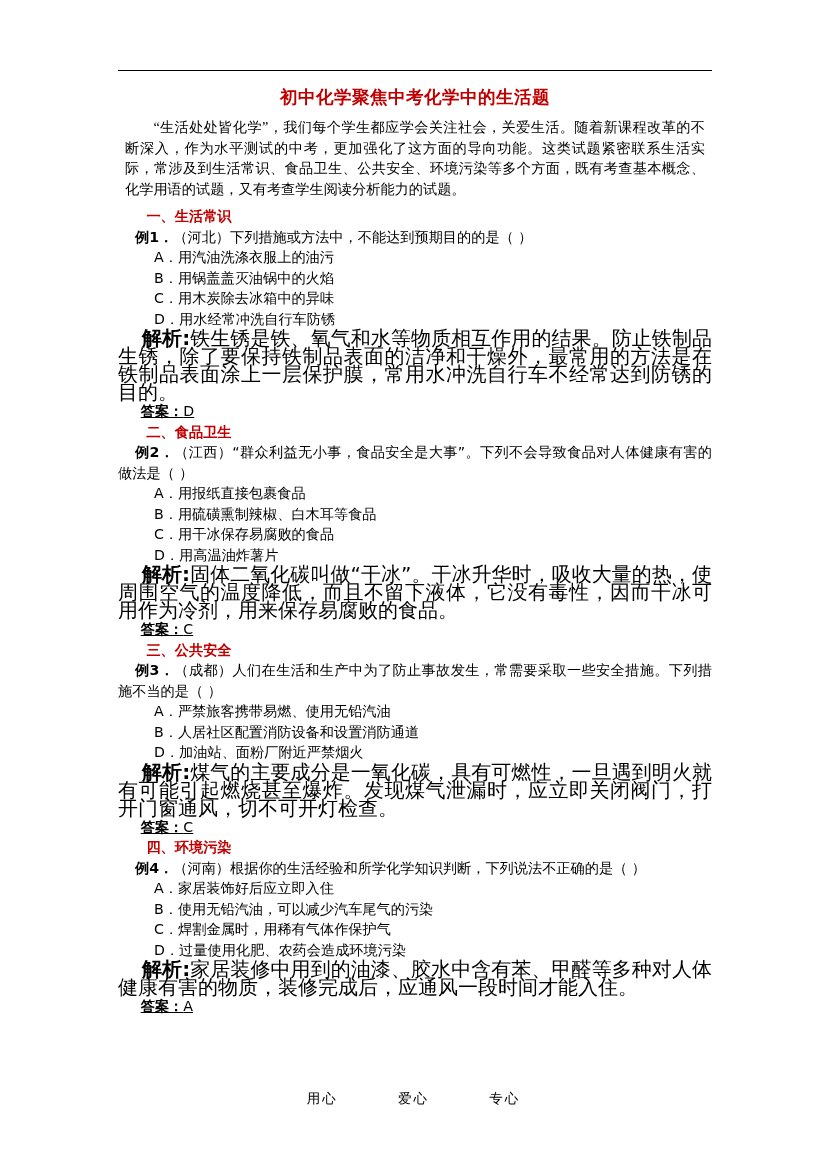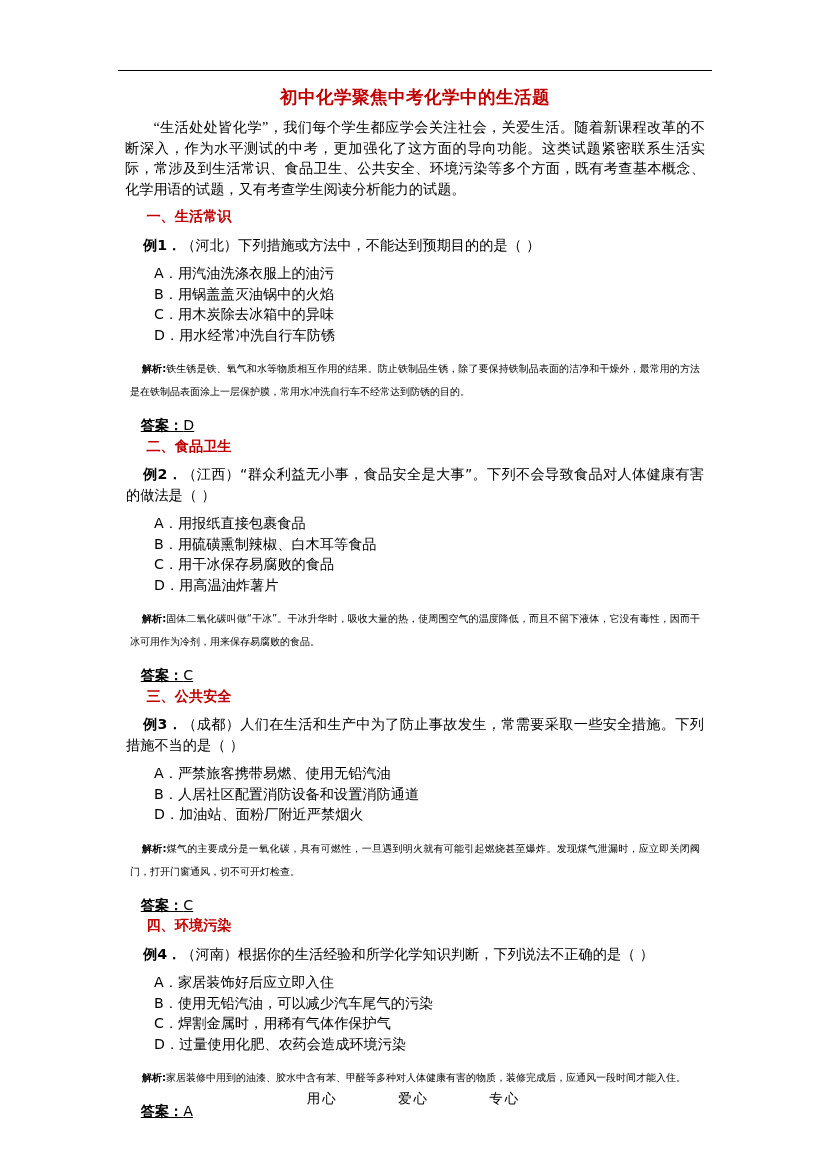--- a/index.html
+++ b/index.html
@@ -54,37 +54,37 @@
     font-size: 14.2px;
     line-height: 20.5px;
     font-weight: bold;
     color: #c00000;
     margin: 0;
     text-indent: 2em;
   }
   .example-line {
     font-size: 14.2px;
     line-height: 20.5px;
-    margin: 8px;
+    margin: 0;
     text-indent: 1.2em;
     text-align: justify;
   }
   .example-line .ex-label {
     font-weight: bold;
   }
   .opt {
     font-size: 14.2px;
     line-height: 20.5px;
     margin: 0;
     padding-left: 36px;
   }
   .expl {
-    font-size: 10px;
-    line-height: 23px;
-    margin: 12px;
+    font-size: 20px;
+    line-height: 18px;
+    margin: 0;
     text-indent: 1.2em;
     text-align: justify;
   }
   .expl .lbl {
     font-weight: bold;
   }
   .ans {
     font-size: 14.2px;
     line-height: 20.5px;
     margin: 0;

